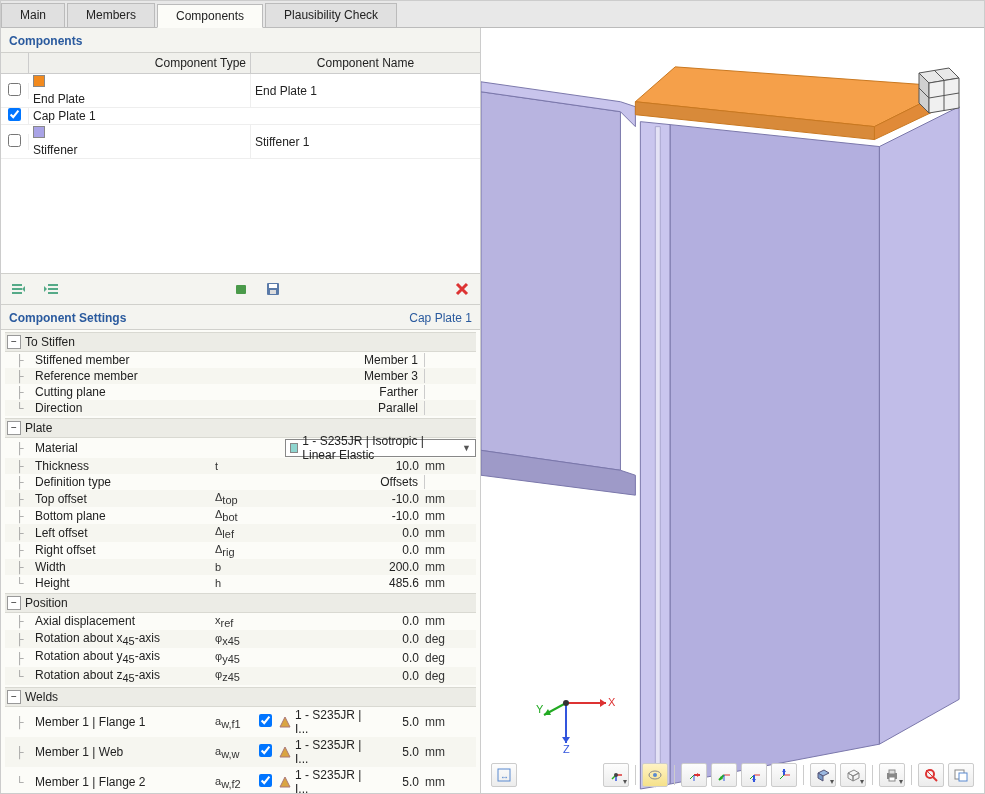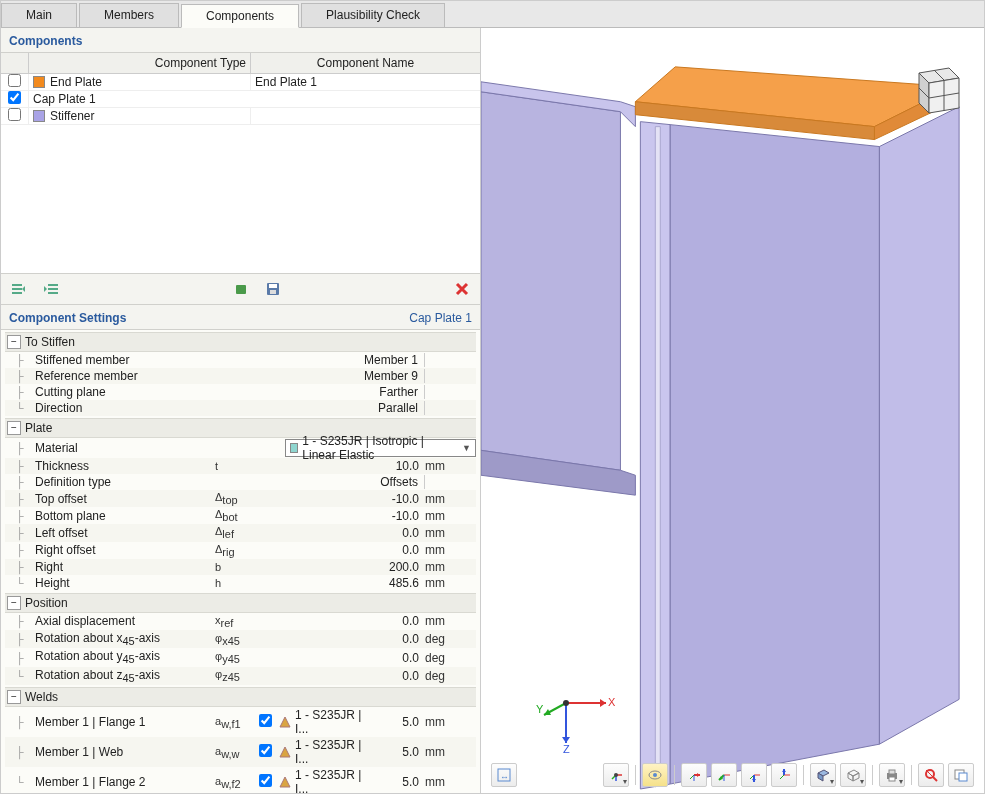--- a/index.html
+++ b/index.html
@@ -1,37 +1,37 @@
 <!DOCTYPE html>
 <html><head>
 <meta charset="utf-8">
 <style>
   * { box-sizing: border-box; margin: 0; padding: 0; }
   body { font-family: "Segoe UI", Tahoma, sans-serif; font-size: 12px; background: #fcfcf8; color: #222; }
   .app { width: 985px; height: 794px; position: relative; display: flex; flex-direction: column; border: 1px solid #ccc; }
   
   .tabs { display: flex; background: #e8e8e8; border-bottom: 1px solid #bbb; }
-  .tab { padding: 4px 24px; border: 1px solid #bbb; border-bottom: none; background: #e0e0e0; cursor: pointer; margin-right: 2px; margin-top: 2px; }
+  .tab { padding: 4px 18px; border: 1px solid #bbb; border-bottom: none; background: #e0e0e0; cursor: pointer; margin-right: 2px; margin-top: 2px; }
   .tab.active { background: #fcfcf8; border-bottom: 1px solid #fcfcf8; position: relative; top: 1px; }
 
   .body { flex: 1; display: flex; overflow: hidden; }
   .left { width: 480px; display: flex; flex-direction: column; border-right: 1px solid #ccc; }
   .right { flex: 1; position: relative; background: #fff; }
 
   .panel-title { color: #2a5a9e; font-weight: bold; padding: 6px 8px 4px 8px; background: #f4f4f0; border-bottom: 1px solid #d0d0cc; }
   .panel-title .right-label { float: right; font-weight: normal; color: #2a5a9e; }
 
   .components-grid { background: #fff; }
   .grid-header { display: flex; background: #f0f0ec; border-bottom: 1px solid #ccc; }
   .grid-header .colcheck { width: 28px; border-right: 1px solid #ccc; }
   .grid-header .coltype { width: 222px; text-align: right; padding: 3px 4px; border-right: 1px solid #ccc; }
   .grid-header .colname { flex: 1; text-align: center; padding: 3px 4px; }
   .grid-row { display: flex; border-bottom: 1px solid #eee; align-items: center; }
   .grid-row .colcheck { width: 28px; text-align: center; border-right: 1px solid #eee; }
-  .grid-row .coltype { width: 222px; padding: 1px 4px; border-right: 1px solid #eee; display: flex; align-items: center; gap: 5px; }
+  .grid-row .coltype { width: 222px; padding: 1px 4px; border-right: 1px solid #eee; display: flex; gap: 5px; flex-direction: column; }
   .grid-row .colname { flex: 1; padding: 1px 4px; }
   .selected-row .coltype { border: 1px dotted #888; }
   .swatch { width: 12px; height: 12px; border: 1px solid #888; display: inline-block; }
 
   .toolbar { display: flex; align-items: center; padding: 4px 6px; gap: 8px; background: #f4f4f0; border-top: 1px solid #d0d0cc; border-bottom: 1px solid #d0d0cc; }
   .toolbar .spacer { flex: 1; }
   .tool-btn { width: 24px; height: 22px; display: inline-flex; align-items: center; justify-content: center; border: 1px solid transparent; border-radius: 2px; cursor: pointer; }
 
   .settings { flex: 1; overflow: auto; }
   .tree { padding: 0 4px 10px 4px; }
@@ -97,20 +97,21 @@
         <div class="grid-row selected-row">
           <div class="colcheck"><input type="checkbox" checked="" style=""></div>
           <div class="colname">Cap Plate 1</div>
         </div>
         <div class="grid-row">
           <div class="colcheck"><input type="checkbox" style=""></div>
           <div class="coltype">
               <span class="swatch" style="background:#a9a3e6"></span>
               <span>Stiffener</span>
             </div>
+          <div class="colname">Stiffener 1</div>
         </div>
       </div>
 
       <div class="toolbar">
         <span class="tool-btn">
             <svg width="16" height="14">
               <path d="M1 3h10M1 7h10M1 11h10" stroke="#5a8" stroke-width="2"></path>
               <path d="M14 4l-3 3 3 3" fill="#5a8"></path>
             </svg>
           </span>
@@ -155,21 +156,21 @@
         <div class="prop-row">
             <span class="branch">├</span>
             <span class="plabel">Stiffened member</span>
             <span class="psymbol"></span>
             <span class="pval left">Member 1</span>
           </div>
         <div class="prop-row alt">
             <span class="branch">├</span>
             <span class="plabel">Reference member</span>
             <span class="psymbol"></span>
-            <span class="pval left">Member 9</span>
+            <span class="pval left">Member 3</span>
           </div>
         <div class="prop-row">
             <span class="branch">├</span>
             <span class="plabel">Cutting plane</span>
             <span class="psymbol"></span>
             <span class="pval left">Farther</span>
           </div>
         <div class="prop-row alt">
             <span class="branch">└</span>
             <span class="plabel">Direction</span>
@@ -230,21 +231,21 @@
           </div>
         <div class="prop-row">
             <span class="branch">├</span>
             <span class="plabel">Right offset</span>
             <span class="psymbol">Δ<sub>rig</sub></span>
             <span class="pval">0.0</span>
             <span class="punit">mm</span>
           </div>
         <div class="prop-row alt">
             <span class="branch">├</span>
-            <span class="plabel">Right</span>
+            <span class="plabel">Width</span>
             <span class="psymbol">b</span>
             <span class="pval">200.0</span>
             <span class="punit">mm</span>
           </div>
         <div class="prop-row">
             <span class="branch">└</span>
             <span class="plabel">Height</span>
             <span class="psymbol">h</span>
             <span class="pval">485.6</span>
             <span class="punit">mm</span>

